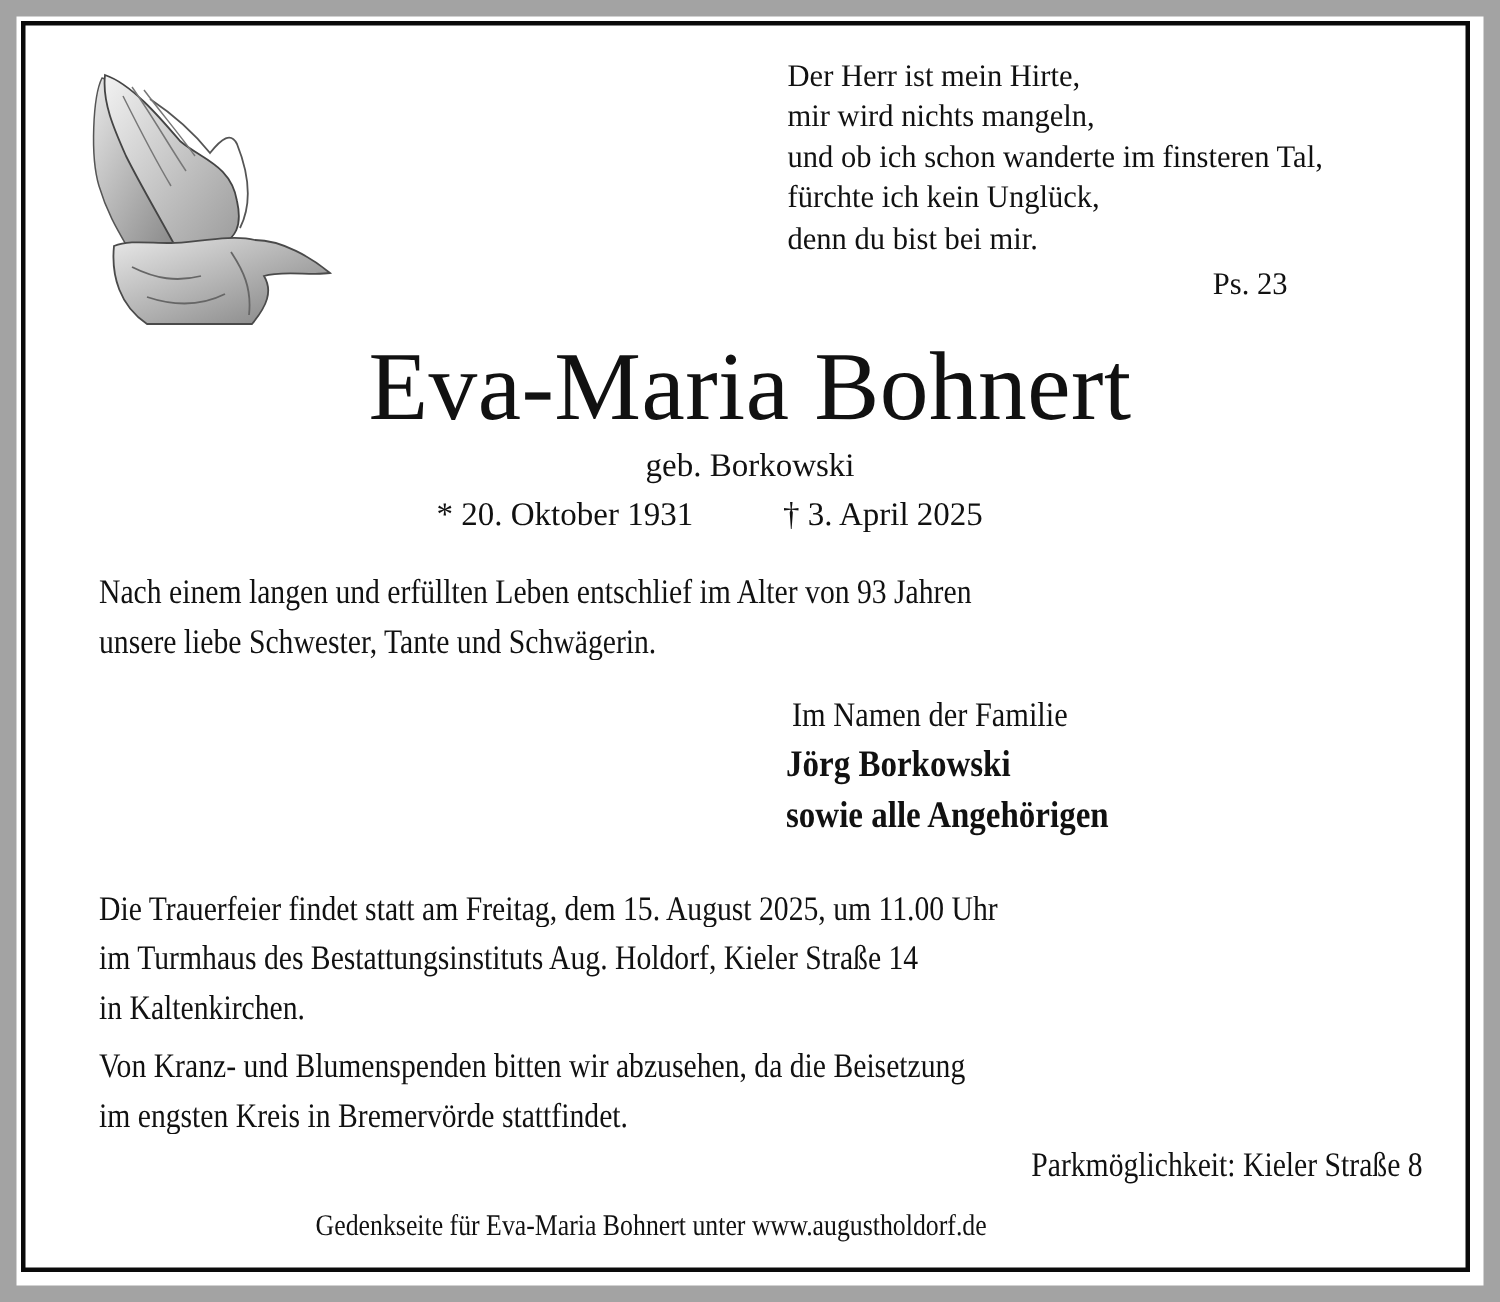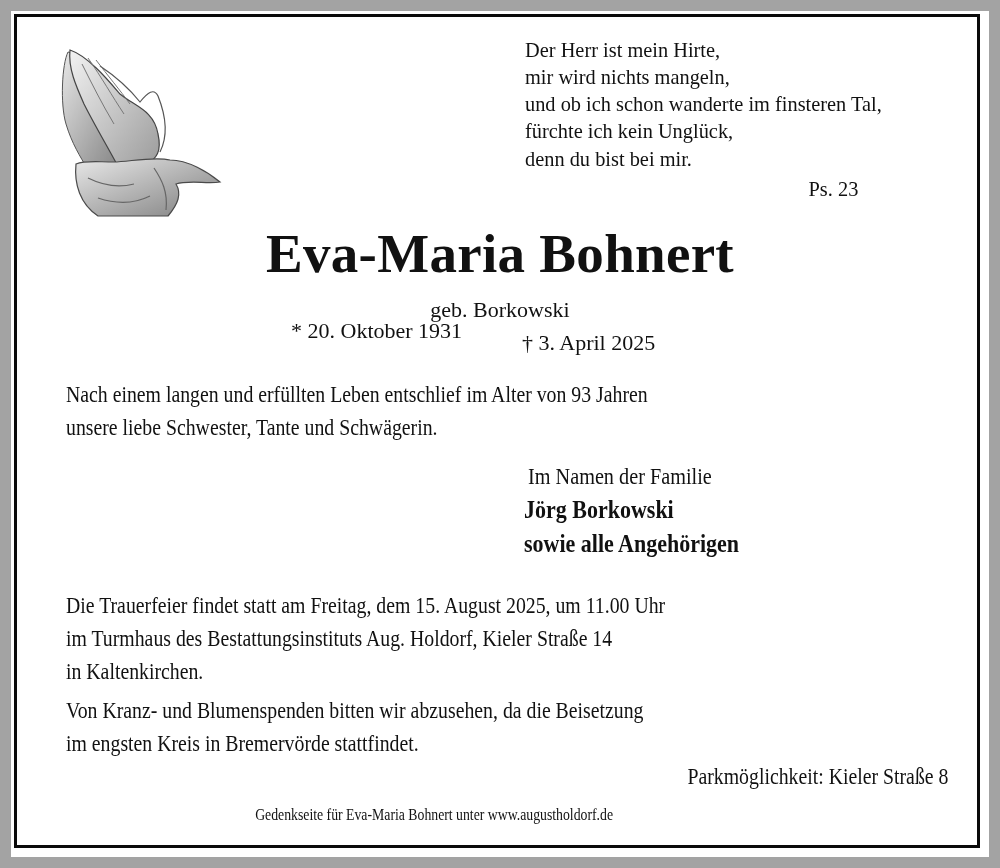--- a/index.html
+++ b/index.html
@@ -2,21 +2,21 @@
 <html><head>
 <meta charset="utf-8">
 <style>
   html, body { margin:0; padding:0; }
   body { width:1000px; height:868px; background:#a3a3a3; position:relative; overflow:hidden;
          font-family:"Liberation Serif", "DejaVu Serif", serif; color:#111; }
   .sheet { position:absolute; left:11px; top:11px; width:978px; height:846px; background:#fff; }
   .frame { position:absolute; left:14px; top:14px; width:966px; height:834px; border:3px solid #0a0a0a; box-sizing:border-box; background:#fff; }
   .t { position:absolute; white-space:nowrap; line-height:1; transform-origin:0 0; }
   .psalm { font-size:21px; transform:scaleX(0.97); }
-  .name { font-size:55px; font-weight:bold; letter-spacing:0.3px; }
+  .name { font-size:65px; font-weight:normal; letter-spacing:0.3px; }
   .sub { font-size:22px; }
   .body { font-size:23px; transform:scaleX(0.86); }
   .sig { font-size:23px; transform:scaleX(0.88); }
   .sigb { font-size:25px; font-weight:bold; transform:scaleX(0.88); }
   .right { transform-origin:100% 0; }
   .hands { position:absolute; left:58px; top:44px; width:166px; height:176px; }
 </style>
 </head>
 <body>
 
@@ -44,31 +44,31 @@
 
 <div class="t psalm" style="left:525px; top:40px;">Der Herr ist mein Hirte,</div>
 <div class="t psalm" style="left:525px; top:67px;">mir wird nichts mangeln,</div>
 <div class="t psalm" style="left:525px; top:94px;">und ob ich schon wanderte im finsteren Tal,</div>
 <div class="t psalm" style="left:525px; top:121px;">fürchte ich kein Unglück,</div>
 <div class="t psalm" style="left:525px; top:149px;">denn du bist bei mir.</div>
 <div class="t psalm right" style="right:142px; top:179px;">Ps. 23</div>
 
 <div class="t name" style="left:0; width:1000px; text-align:center; top:226px;">Eva-Maria Bohnert</div>
 <div class="t sub" style="left:0; width:1000px; text-align:center; top:299px;">geb. Borkowski</div>
-<div class="t sub" style="left:291px; top:320px;">* 20. Oktober 1931</div>
+<div class="t sub" style="left:291px; top:332px;">* 20. Oktober 1931</div>
 <div class="t sub" style="left:522px; top:332px;">† 3. April 2025</div>
 
 <div class="t body" style="left:66px; top:383px;">Nach einem langen und erfüllten Leben entschlief im Alter von 93 Jahren</div>
 <div class="t body" style="left:66px; top:416px;">unsere liebe Schwester, Tante und Schwägerin.</div>
 
 <div class="t sig" style="left:528px; top:465px;">Im Namen der Familie</div>
 <div class="t sigb" style="left:524px; top:497px;">Jörg Borkowski</div>
 <div class="t sigb" style="left:524px; top:531px;">sowie alle Angehörigen</div>
 
 <div class="t body" style="left:66px; top:594px;">Die Trauerfeier findet statt am Freitag, dem 15. August 2025, um 11.00 Uhr</div>
 <div class="t body" style="left:66px; top:627px;">im Turmhaus des Bestattungsinstituts Aug. Holdorf, Kieler Straße 14</div>
 <div class="t body" style="left:66px; top:660px;">in Kaltenkirchen.</div>
 
 <div class="t body" style="left:66px; top:699px;">Von Kranz- und Blumenspenden bitten wir abzusehen, da die Beisetzung</div>
 <div class="t body" style="left:66px; top:732px;">im engsten Kreis in Bremervörde stattfindet.</div>
 
 <div class="t body right" style="right:52px; top:765px;">Parkmöglichkeit: Kieler Straße 8</div>
-<div class="t" style="left:0; width:868px; text-align:center; top:807px; font-size:16px;"><span style="display:inline-block; transform:scaleX(0.86);">Gedenkseite für Eva-Maria Bohnert unter www.augustholdorf.de</span></div>
+<div class="t" style="left:0; width:868px; text-align:center; top:807px; font-size:20px;"><span style="display:inline-block; transform:scaleX(0.86);">Gedenkseite für Eva-Maria Bohnert unter www.augustholdorf.de</span></div>
 
 </body></html>

